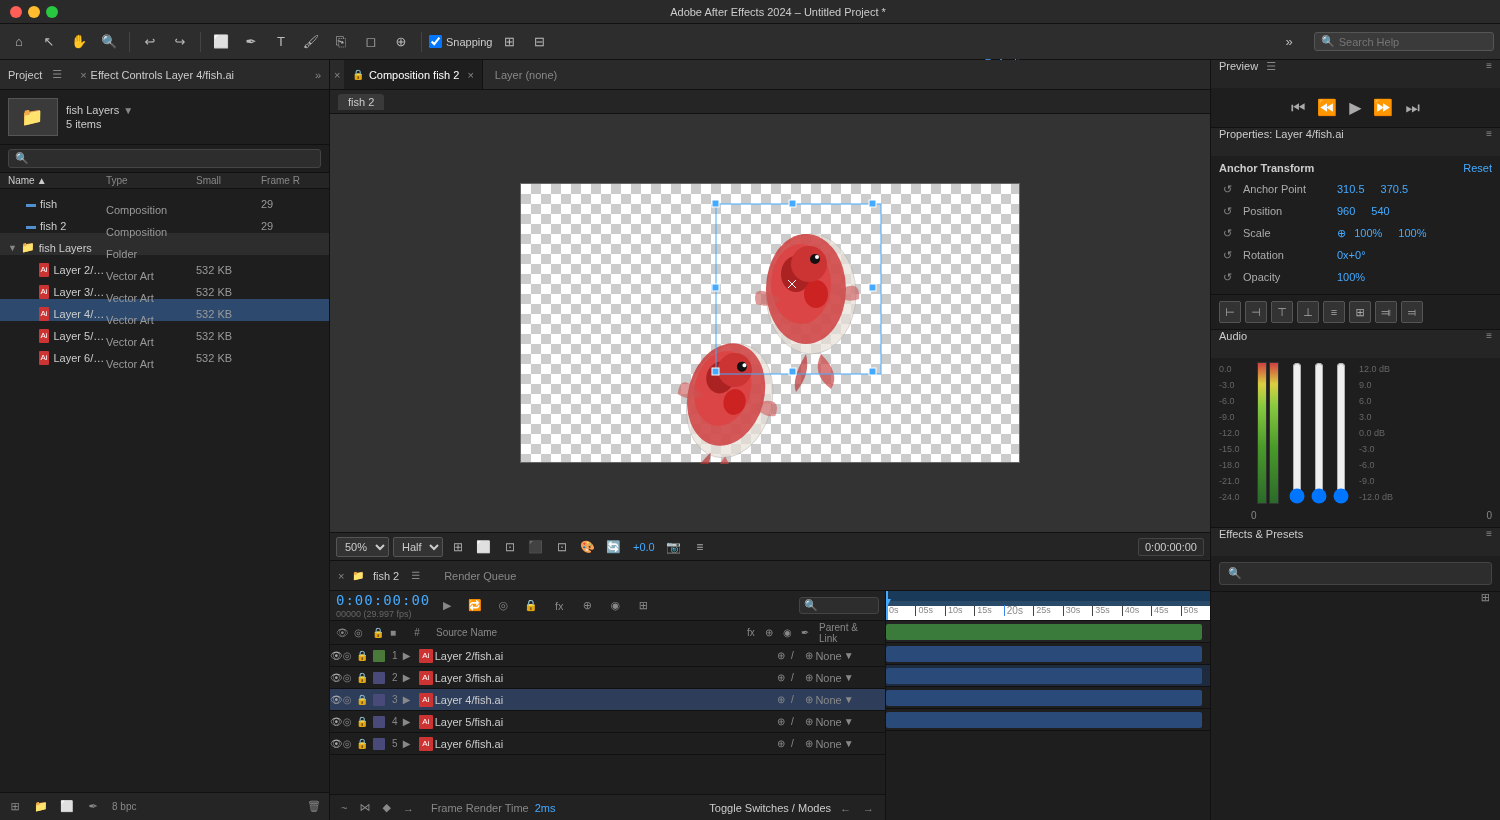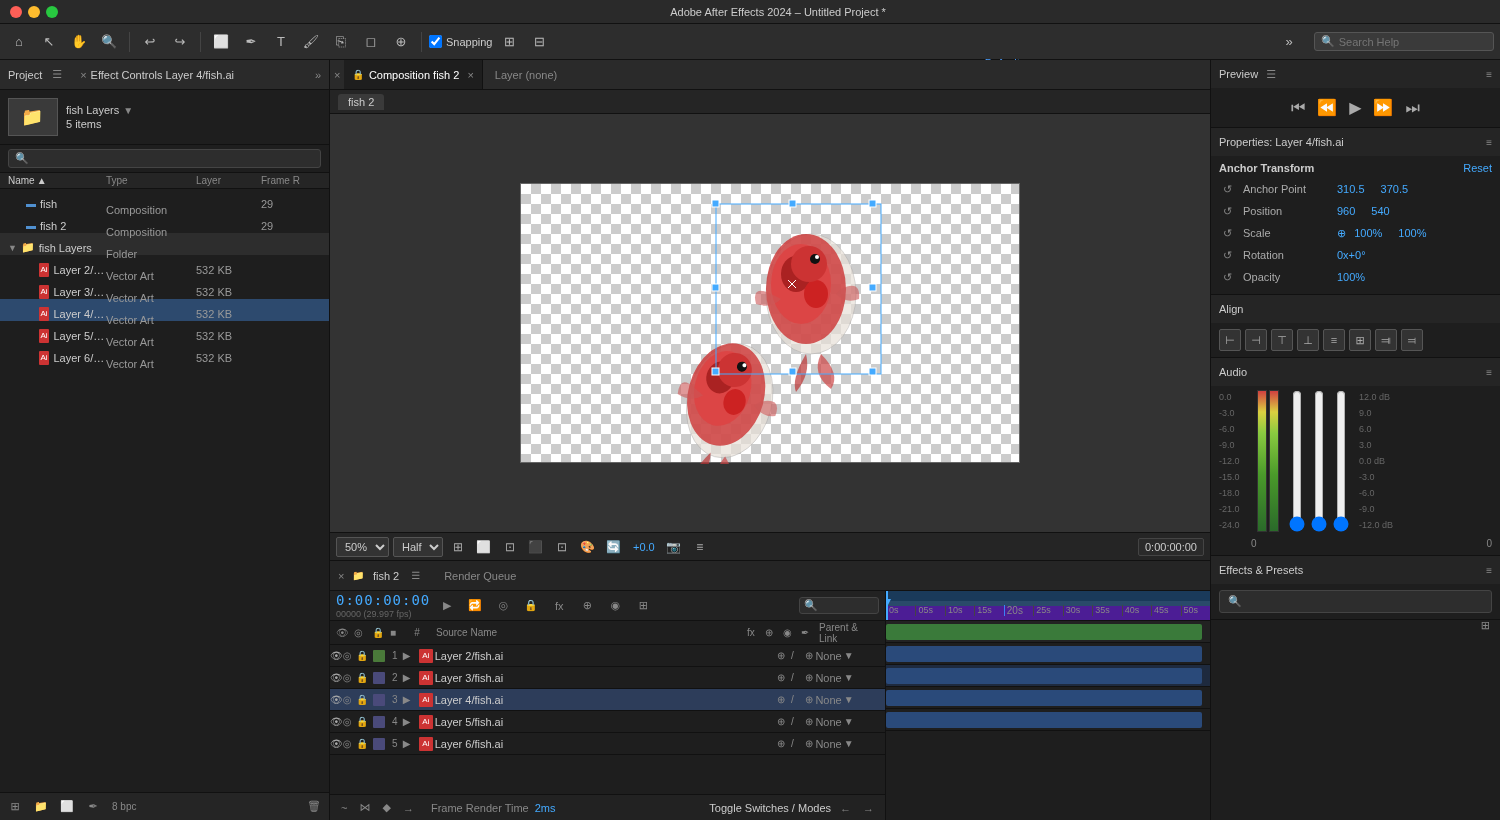--- a/index.html
+++ b/index.html
@@ -444,21 +444,21 @@
 
     
     .timeline-right {
       flex: 1;
       display: flex;
       flex-direction: column;
       overflow: hidden;
     }
     .timeline-ruler {
       height: 30px;
-      background: #4c1d95;
+      background: #ffffff;
       position: relative;
       border-bottom: 1px solid #111;
       overflow: hidden;
     }
 
     .timeline-tracks {
       flex: 1;
       overflow-y: auto;
       position: relative;
     }
@@ -505,21 +505,20 @@
       overflow-y: auto;
     }
 
     .rp-section {
       border-bottom: 1px solid #111;
     }
     .rp-section-header {
       height: 28px;
       background: #252525;
       display: flex;
-      align-items: center;
       padding: 0 8px;
       gap: 4px;
       cursor: pointer;
     }
     .rp-section-expand { margin-left: auto; color: #888; font-size: 10px; }
 
     .rp-content { padding: 6px 8px; }
 
     
     .preview-transport {
@@ -720,21 +719,21 @@
 
     <div class="column-headers">
       <div class="col-header active">
         <span>Name</span>
         <span>▲</span>
       </div>
       <div class="col-header">
         <span>Type</span>
       </div>
       <div class="col-header">
-        <span>Layer</span>
+        <span>Small</span>
       </div>
       <div class="col-header">
         <span>Frame R</span>
       </div>
     </div>
 
     <div class="file-list">
 
       <div class="file-row">
         <div class="file-name-cell indent-1">
@@ -1200,23 +1199,20 @@
 
         <div class="prop-row">
           <span class="prop-reset-icon">↺</span>
           <span class="prop-label">Opacity</span>
           <span class="prop-value">100%</span>
         </div>
       </div>
     </div>
 
     <div class="rp-section">
-      <div class="rp-section-header">
-        <span>Align</span>
-      </div>
       <div class="align-buttons">
         <button class="align-btn">⊢</button>
         <button class="align-btn">⊣</button>
         <button class="align-btn">⊤</button>
         <button class="align-btn">⊥</button>
         <button class="align-btn">≡</button>
         <button class="align-btn">⊞</button>
         <button class="align-btn">⫥</button>
         <button class="align-btn">⫤</button>
       </div>

